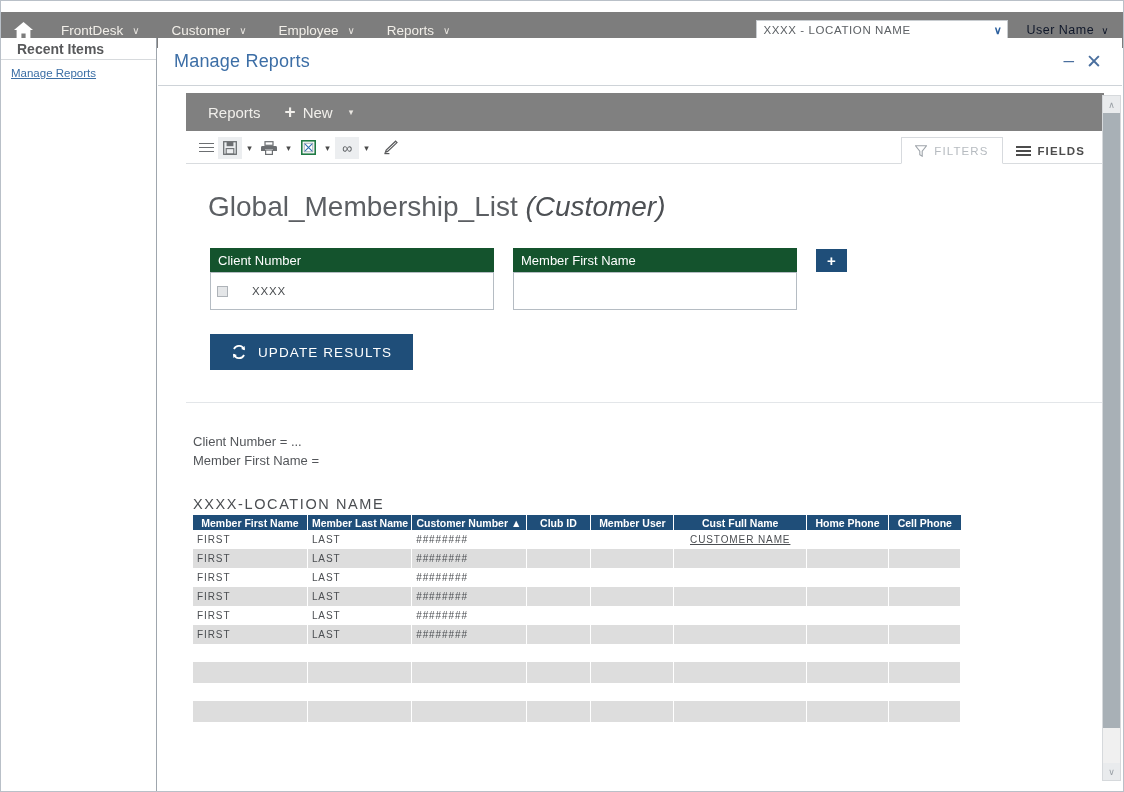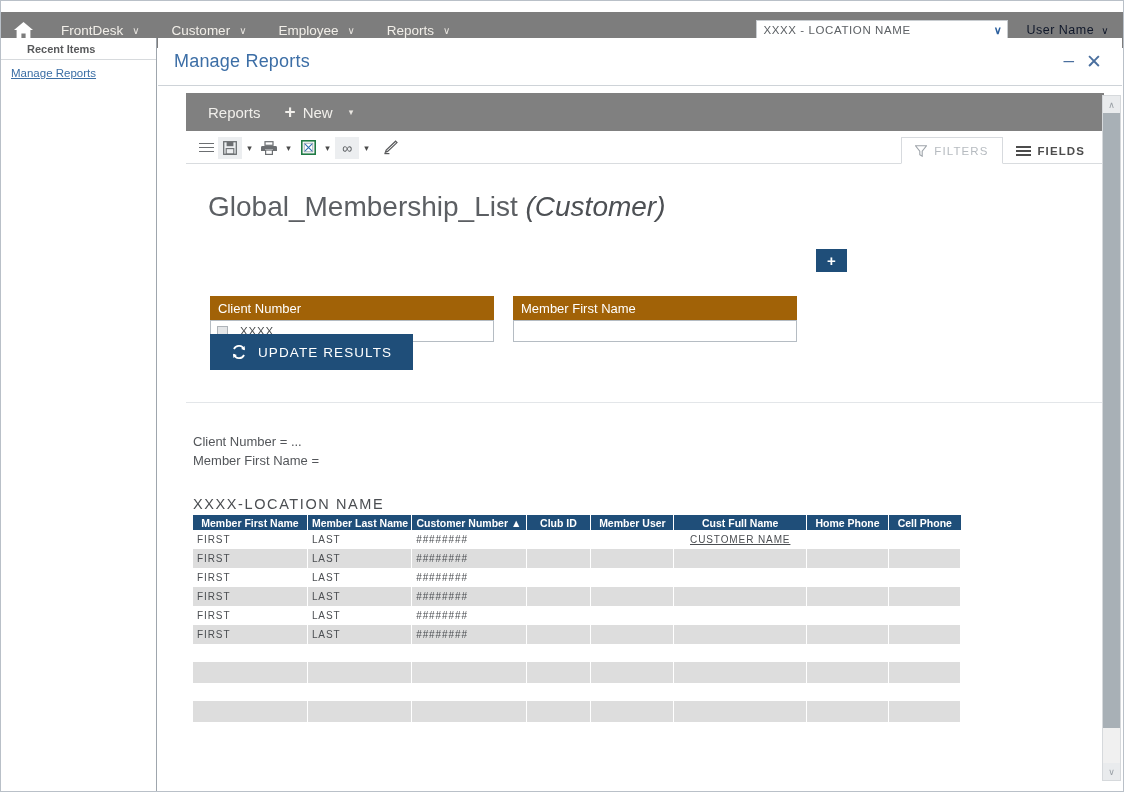--- a/index.html
+++ b/index.html
@@ -48,22 +48,22 @@
 
   
   #sidebar {
     position: absolute; left: 1px; top: 38px;
     width: 156px; height: 753px;
     background: #ffffff;
     border-right: 1px solid #9fa6ad;
   }
   .side-head {
     height: 22px; display: flex; align-items: center;
-    padding-left: 26px;
-    font-size: 11px; font-weight: bold; color: #58595b;
+    padding-left: 16px;
+    font-size: 14px; font-weight: bold; color: #58595b;
     border-bottom: 1px solid #d7dadd;
   }
   .side-link {
     height: 26px; display: flex; align-items: center;
     padding-left: 10px;
     font-size: 11.5px; color: #3b6ea5;
     text-decoration: underline;
   }
 
   
@@ -157,26 +157,26 @@
   #report-name {
     position: absolute; left: 22px; top: 27px;
     font-size: 28px; color: #5c5f63; font-weight: 300;
   }
   #report-name .ent { font-style: italic; color: #4d5054; }
 
   
   #filter-row { position: absolute; left: 24px; top: 84px; display: flex; align-items: flex-start; gap: 19px; }
   .fbox { width: 284px; }
   .fbox-head {
-    height: 24px; background: #a16207; color: #ffffff;
-    font-size: 13px; display: flex; align-items: center; padding-left: 8px; margin-top: 48px;
+    height: 24px; background: #14532d; color: #ffffff;
+    font-size: 13px; display: flex; align-items: center; padding-left: 8px;
   }
   .fbox-body {
-    height: 22px; background: #ffffff; border: 1px solid #b5bcc3;
-    display: flex; align-items: center; padding-left: 6px; gap: 12px;
+    height: 38px; background: #ffffff; border: 1px solid #b5bcc3;
+    display: flex; align-items: center; padding-left: 6px; gap: 24px;
   }
   .fchk {
     width: 11px; height: 11px; background: #e4e6e8; border: 1px solid #aeb3b8;
   }
   .fval { font-size: 11.5px; color: #4a4d50; letter-spacing: .8px; }
   #add-filter {
     width: 31px; height: 23px; background: #1f4e79; color: #ffffff;
     display: flex; align-items: center; justify-content: center;
     font-size: 15px; font-weight: bold; margin-top: 1px;
   }

